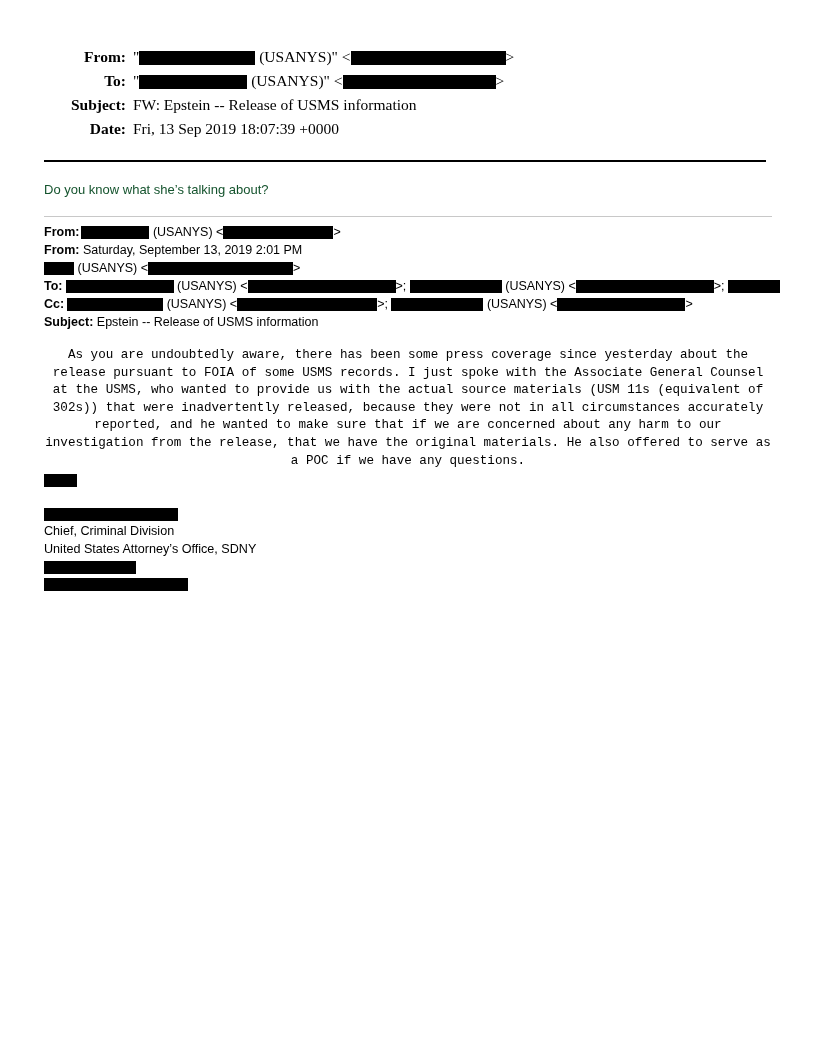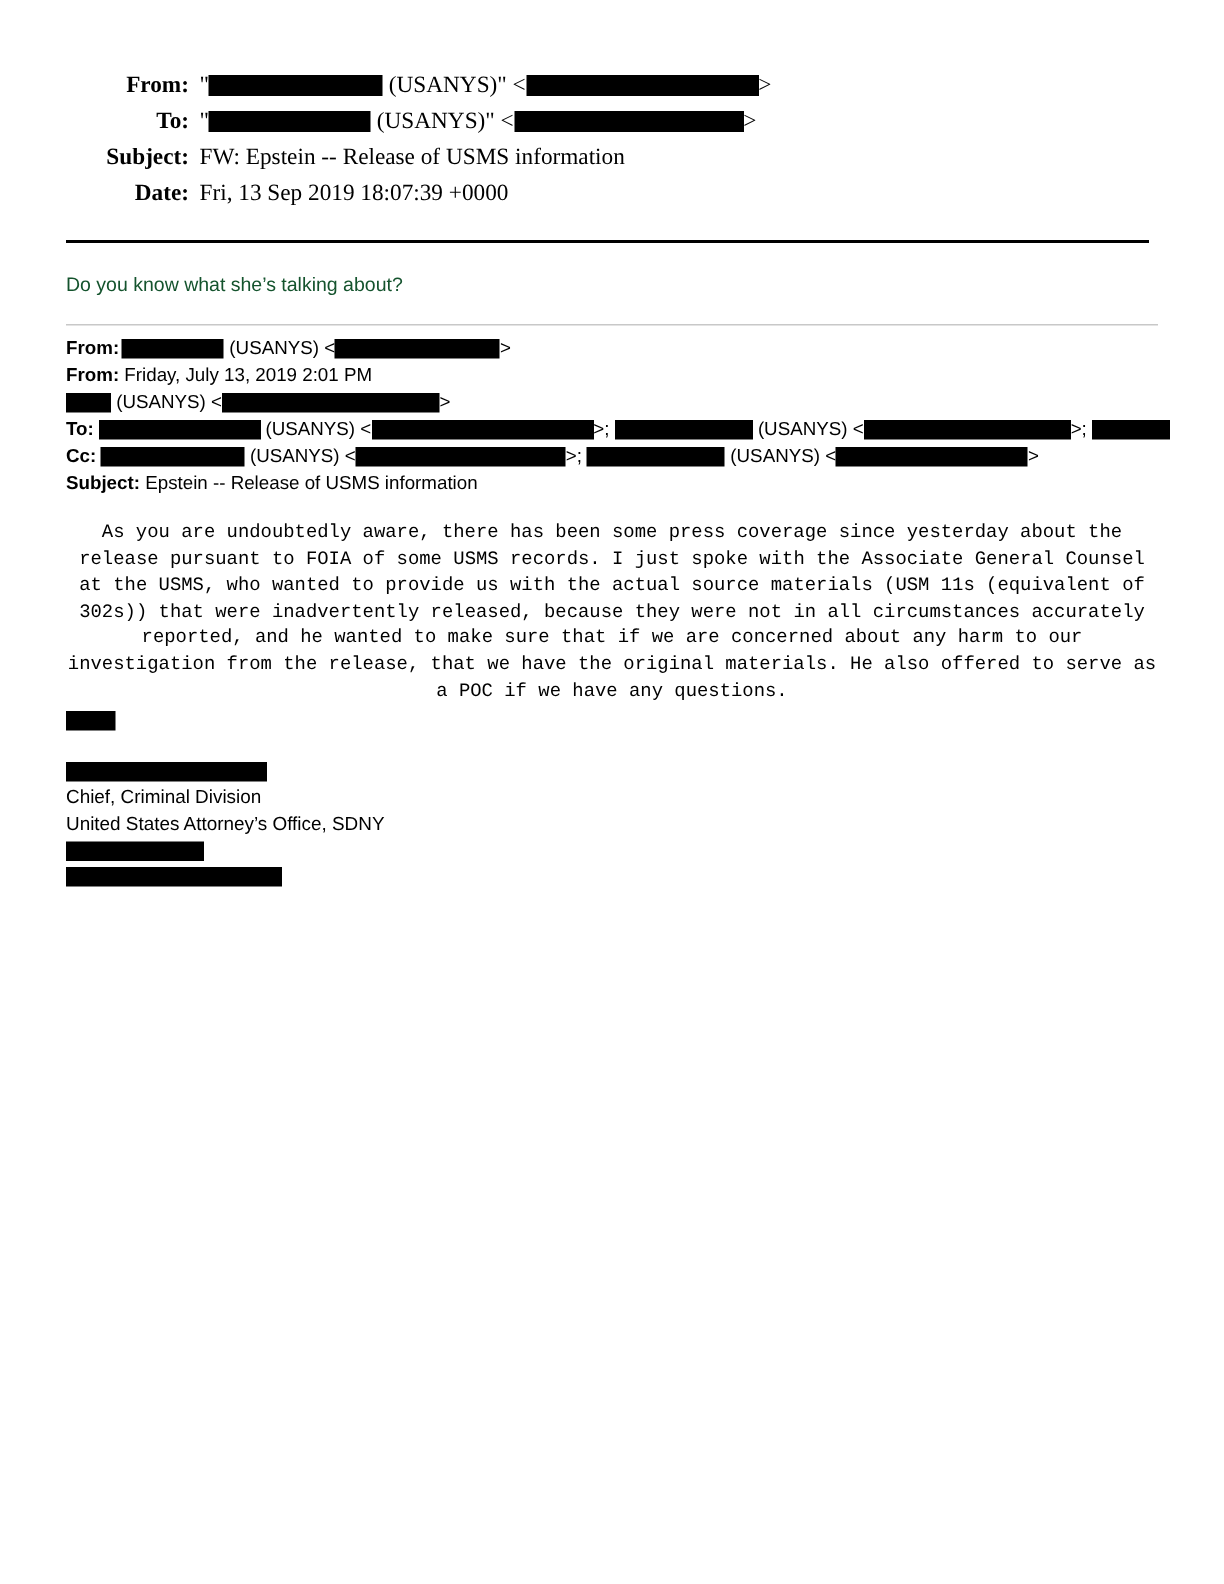--- a/index.html
+++ b/index.html
@@ -173,21 +173,21 @@
   <hr class="thin-divider">
 
   <div class="quoted-header">
 
     <div class="qh-row">
       <span class="qh-label">From:</span><span class="redact" style="width:68px; margin-left:2px;"></span><span> (USANYS) &lt;</span><span class="redact" style="width:110px;"></span><span>&gt;</span>
     </div>
 
     <div class="qh-row">
       <span class="qh-label">From:</span>
-      <span>Friday, July 13, 2019 2:01 PM</span>
+      <span>Saturday, September 13, 2019 2:01 PM</span>
     </div>
 
     <div class="qh-row">
       <span class="redact" style="width:30px;"></span> <span>(USANYS)</span> &lt;<span class="redact" style="width:145px;"></span>&gt;
     </div>
 
     <div class="qh-row">
       <span class="qh-label">To:</span><span class="redact" style="width:108px; margin-left:3px;"></span> <span>(USANYS)</span> &lt;<span class="redact" style="width:148px;"></span>&gt;; <span class="redact" style="width:92px;"></span> <span>(USANYS)</span> &lt;<span class="redact" style="width:138px;"></span>&gt;; <span class="redact" style="width:52px;"></span>
     </div>
 

